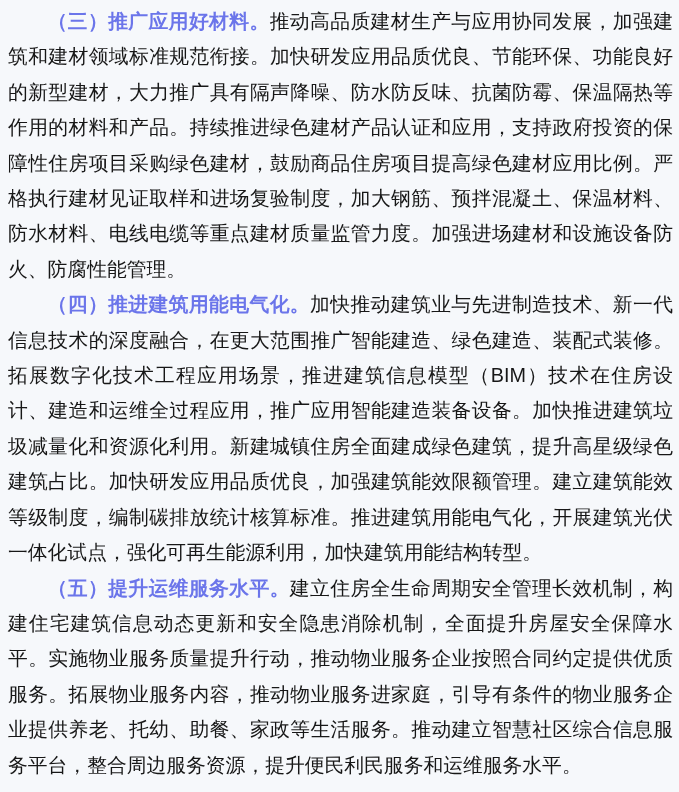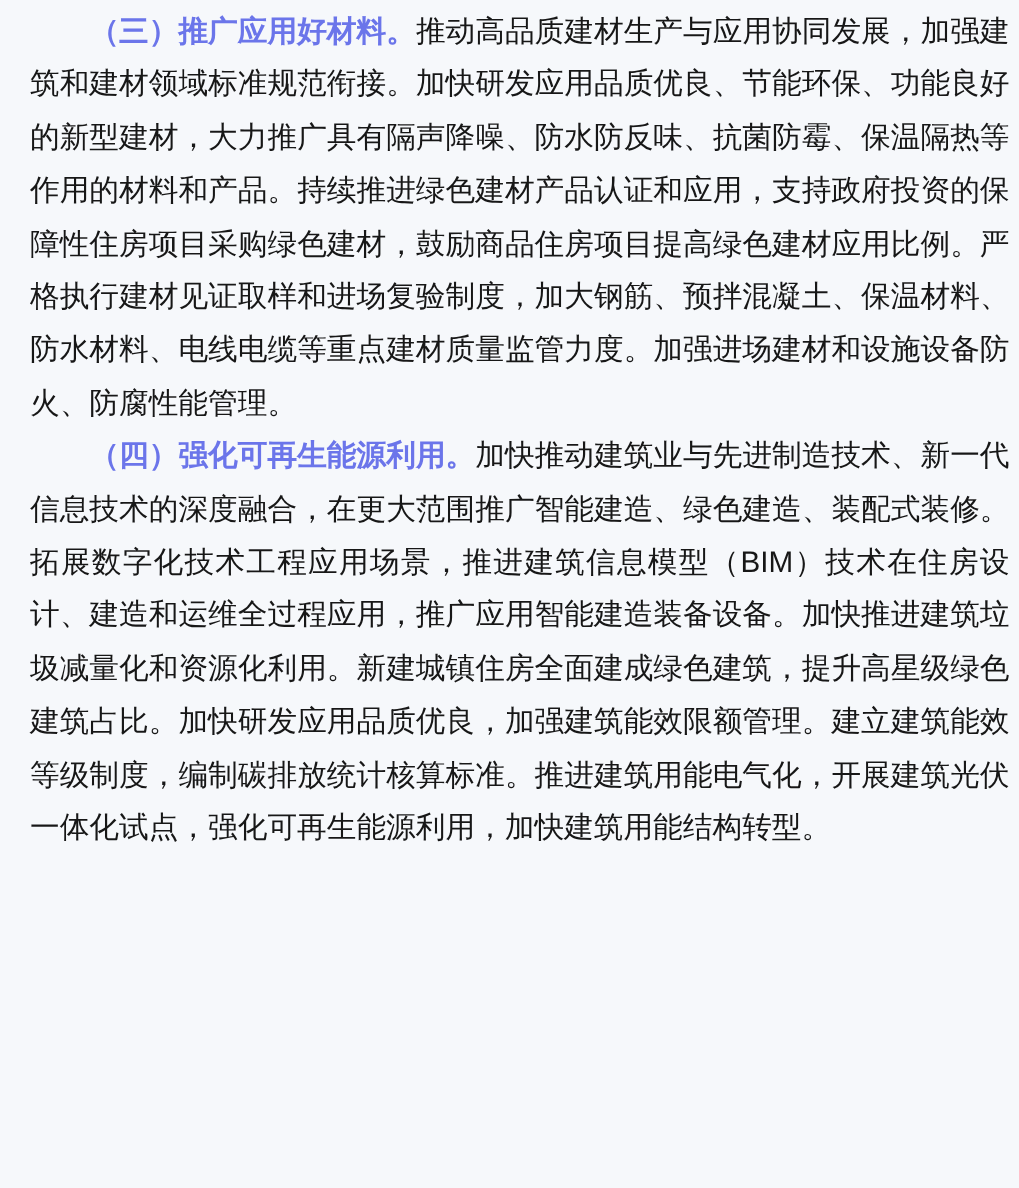--- a/index.html
+++ b/index.html
@@ -9,21 +9,21 @@
   body {
     width: 679px;
     height: 792px;
     overflow: hidden;
     background: #F6F8FB;
     font-family: "Liberation Sans", "DejaVu Sans", sans-serif;
   }
   .doc {
     box-sizing: border-box;
     width: 679px;
-    padding: 4px 6px 0 20px;
+    padding: 4px 6px 0 8px;
   }
   p.para {
     margin: 0;
     padding: 0;
     font-size: 19.8px;
     line-height: 35.4px;
     text-align: justify;
     text-justify: inter-ideograph;
     text-indent: 2em;
     color: #171717;
@@ -35,16 +35,17 @@
     font-weight: bold;
   }
 </style>
 </head>
 <body>
 
 <div class="doc">
 
   <p class="para"><span class="head">（三）推广应用好材料。</span><span>推动高品质建材生产与应用协同发展，加强建筑和建材领域标准规范衔接。加快研发应用品质优良、节能环保、功能良好的新型建材，大力推广具有隔声降噪、防水防反味、抗菌防霉、保温隔热等作用的材料和产品。持续推进绿色建材产品认证和应用，支持政府投资的保障性住房项目采购绿色建材，鼓励商品住房项目提高绿色建材应用比例。严格执行建材见证取样和进场复验制度，加大钢筋、预拌混凝土、保温材料、防水材料、电线电缆等重点建材质量监管力度。加强进场建材和设施设备防火、防腐性能管理。</span></p>
 
-  <p class="para"><span class="head">（四）强化可再生能源利用。</span><span>加快推动建筑业与先进制造技术、新一代信息技术的深度融合，在更大范围推广智能建造、绿色建造、装配式装修。拓展数字化技术工程应用场景，推进建筑信息模型（BIM）技术在住房设计、建造和运维全过程应用，推广应用智能建造装备设备。加快推进建筑垃圾减量化和资源化利用。新建城镇住房全面建成绿色建筑，提升高星级绿色建筑占比。加快研发应用品质优良，加强建筑能效限额管理。建立建筑能效等级制度，编制碳排放统计核算标准。推进建筑用能电气化，开展建筑光伏一体化试点，强化可再生能源利用，加快建筑用能结构转型。</span></p>
+  <p class="para"><span class="head">（四）推进建筑用能电气化。</span><span>加快推动建筑业与先进制造技术、新一代信息技术的深度融合，在更大范围推广智能建造、绿色建造、装配式装修。拓展数字化技术工程应用场景，推进建筑信息模型（BIM）技术在住房设计、建造和运维全过程应用，推广应用智能建造装备设备。加快推进建筑垃圾减量化和资源化利用。新建城镇住房全面建成绿色建筑，提升高星级绿色建筑占比。加快研发应用品质优良，加强建筑能效限额管理。建立建筑能效等级制度，编制碳排放统计核算标准。推进建筑用能电气化，开展建筑光伏一体化试点，强化可再生能源利用，加快建筑用能结构转型。</span></p>
 
+  <p class="para"><span class="head">（五）提升运维服务水平。</span><span>建立住房全生命周期安全管理长效机制，构建住宅建筑信息动态更新和安全隐患消除机制，全面提升房屋安全保障水平。实施物业服务质量提升行动，推动物业服务企业按照合同约定提供优质服务。拓展物业服务内容，推动物业服务进家庭，引导有条件的物业服务企业提供养老、托幼、助餐、家政等生活服务。推动建立智慧社区综合信息服务平台，整合周边服务资源，提升便民利民服务和运维服务水平。</span></p>
 
 </div>
 
 </body></html>

